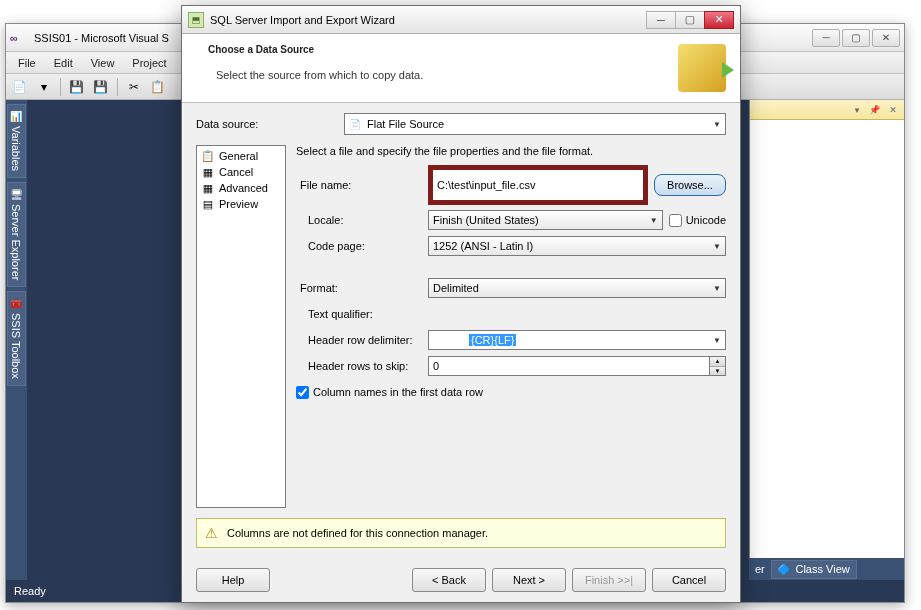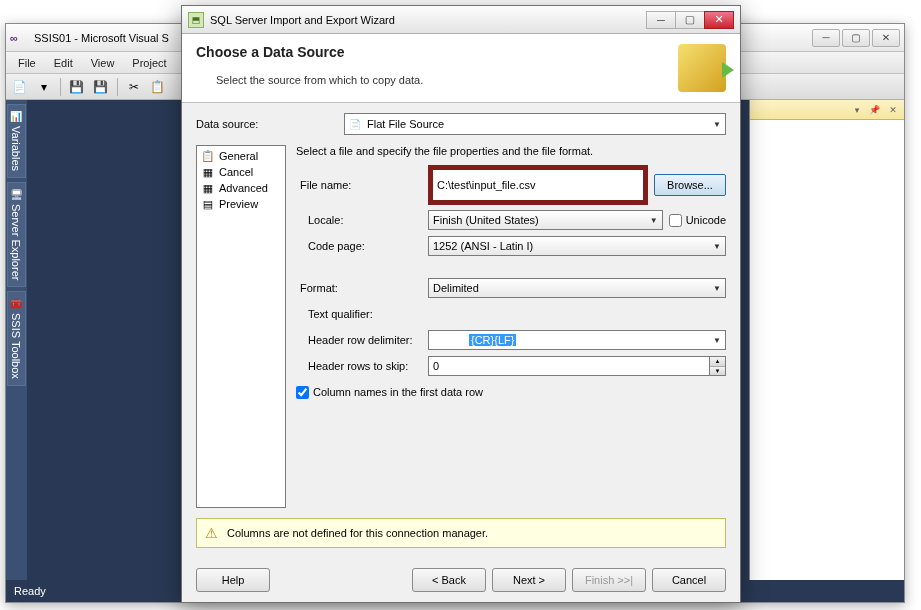--- a/index.html
+++ b/index.html
@@ -33,21 +33,21 @@
 
 .wizard { position: absolute; top: 5px; left: 181px; width: 560px; height: 598px; background: #f0f0f0; border: 1px solid #707070; box-shadow: 0 6px 24px rgba(0,0,0,0.4); display: flex; flex-direction: column; }
 .wiz-titlebar { height: 28px; background: linear-gradient(#fdfdfd,#e4e4e4); display: flex; align-items: center; padding: 0 6px; border-bottom: 1px solid #b0b0b0; }
 .wiz-icon { width: 16px; height: 16px; margin-right: 6px; background: #d4e8b8; border: 1px solid #8ab060; display:flex; align-items:center; justify-content:center; font-size:9px; color:#4a7020;}
 .wiz-winbtns { margin-left: auto; display: flex; }
 .wiz-winbtn { width: 30px; height: 18px; border: 1px solid #b0b0b0; background: linear-gradient(#f8f8f8,#e0e0e0); display: flex; align-items: center; justify-content: center; font-size: 11px; color: #444; margin-left: -1px; cursor: pointer; }
 .wiz-winbtn.close { background: linear-gradient(#e78, #c23); color: #fff; border-color: #a02020; }
 
 .wiz-header { background: #fff; padding: 10px 14px; border-bottom: 1px solid #c0c0c0; display: flex; }
 .wiz-header-text { flex: 1; }
-.wiz-h1 { font-size: 14px; font-weight: bold; color: #222; }
+.wiz-h1 { font-size: 10px; font-weight: bold; color: #222; margin-left: 12px; }
 .wiz-h2 { font-size: 11px; color: #333; margin-left: 20px; margin-top: 14px; }
 .wiz-header-icon { width: 48px; height: 48px; background: linear-gradient(135deg,#f5e070,#d4a020); border-radius: 4px; position: relative; display:flex; align-items:center; justify-content:center; }
 .wiz-header-icon::after { content:''; position:absolute; right:-8px; top:18px; border-left:12px solid #6b4; border-top:8px solid transparent; border-bottom:8px solid transparent; }
 
 .wiz-body { flex: 1; padding: 10px 14px; display: flex; flex-direction: column; gap: 10px; background: #f0f0f0; overflow: hidden; }
 
 .ds-row { display: flex; align-items: center; gap: 8px; }
 .ds-label { width: 140px; }
 .ds-combo { flex: 1; height: 22px; background: #fff; border: 1px solid #7a7a7a; display: flex; align-items: center; padding: 0 4px; position: relative; cursor: pointer; }
 .ds-combo .ic { width: 14px; height: 14px; margin-right: 4px; display:inline-flex; align-items:center; justify-content:center; font-size:10px; color:#4a7020;}
@@ -62,21 +62,21 @@
 .form-area { flex: 1; display: flex; flex-direction: column; gap: 4px; }
 .instr { margin-bottom: 4px; }
 .form-row { display: flex; align-items: center; gap: 6px; min-height: 22px; }
 .form-label { width: 126px; padding-left: 12px; }
 .form-label.top { padding-left: 4px; }
 .form-input { flex: 1; height: 20px; border: 5px solid #7f1d1d; background: #fff; padding: 15px 4px; font-size: 11px; }
 .form-combo { flex: 1; height: 20px; border: 1px solid #7a7a7a; background: linear-gradient(#fff,#e8e8e8); padding: 0 4px; position: relative; display: flex; align-items: center; cursor: pointer; }
 .form-combo.flat { background: #fff; padding-left: 40px; }
 .form-combo .arrow { position: absolute; right: 4px; font-size: 8px; color: #333; }
 .form-combo .sel-text.hl { background: #3399ff; color: #fff; padding: 0 2px; }
-.browse-btn { width: 72px; height: 22px; border: 1px solid #2a6aa8; background: linear-gradient(#eaf3fb,#c8ddf0); cursor: pointer; border-radius: 2px; font-size: 11px; }
+.browse-btn { width: 72px; height: 22px; border: 1px solid #2a6aa8; background: linear-gradient(#eaf3fb,#c8ddf0); cursor: pointer; border-radius: 8px; font-size: 11px; }
 .chk { display: flex; align-items: center; gap: 4px; cursor: pointer; }
 .chk input { width: 13px; height: 13px; cursor: pointer; }
 .spinner { flex: 1; display: flex; }
 .spinner input { flex: 1; height: 20px; border: 1px solid #7a7a7a; padding: 0 4px; font-size: 11px; }
 .spinner .spins { width: 16px; display: flex; flex-direction: column; border: 1px solid #7a7a7a; border-left: none; }
 .spinner .sp { flex: 1; background: linear-gradient(#f4f4f4,#d8d8d8); font-size: 6px; display: flex; align-items: center; justify-content: center; cursor: pointer; border-bottom: 1px solid #aaa; }
 .spinner .sp:last-child { border-bottom: none; }
 .section-gap { height: 12px; }
 .form-spacer { flex: 1; }
 
@@ -133,20 +133,27 @@
         </div>
     </div>
     <div class="vs-canvas">
       <div class="vs-rightpanel">
         <div class="vs-rp-header">
           <span class="vs-rp-hbtn">▾</span>
           <span class="vs-rp-hbtn">📌</span>
           <span class="vs-rp-hbtn">✕</span>
         </div>
       </div>
+      <div class="vs-rightbottom">
+        <span>er</span>
+        <span class="vs-rb-tab">
+            <span>🔷</span>
+            <span>Class View</span>
+          </span>
+      </div>
     </div>
   </div>
   <div class="vs-status">
     <span>Ready</span>
   </div>
 </div>
 
 <div class="wizard">
   <div class="wiz-titlebar">
     <span class="wiz-icon">⬒</span>

